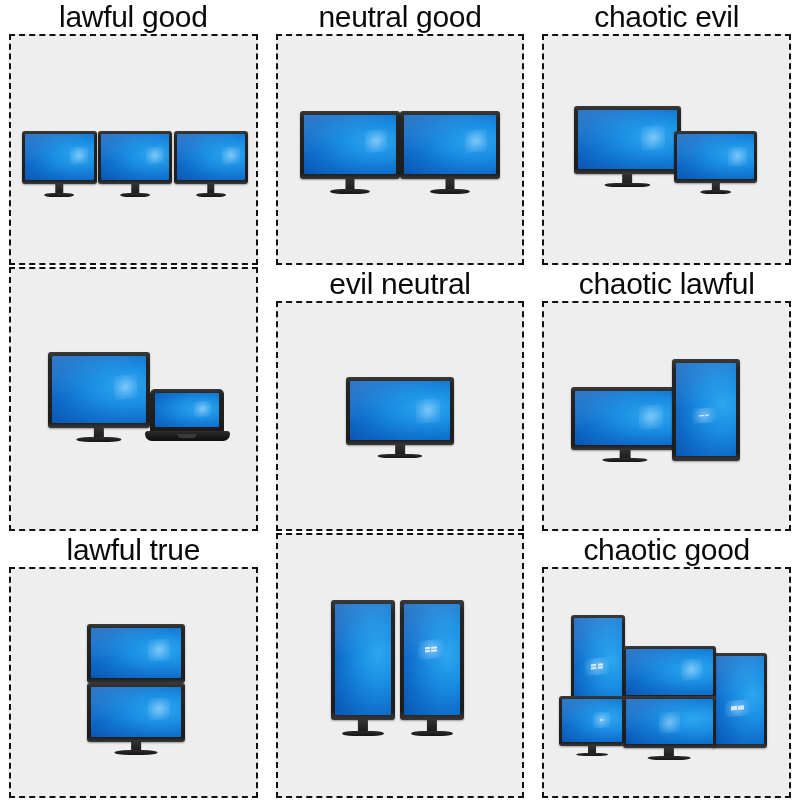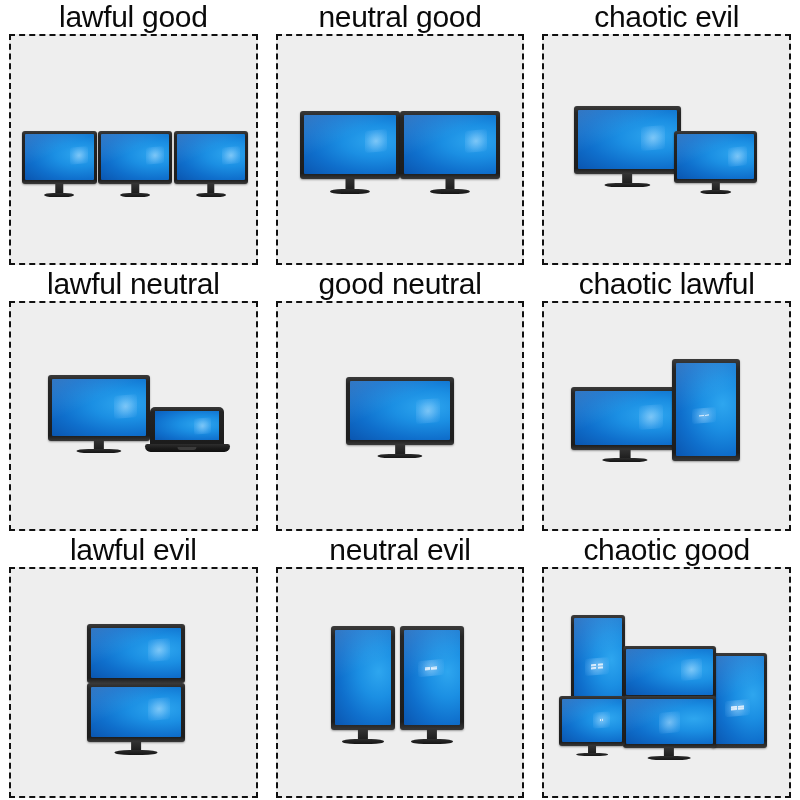--- a/index.html
+++ b/index.html
@@ -295,21 +295,20 @@
           </div>
           <div class="neck" style="bottom:-15%; width:10%; height:16%;"></div>
           <div class="base" style="bottom:-20%; width:38%; height:6.5%;"></div>
         </div>
 
       </div>
     </div>
   </div>
 
   <div class="cell">
-    <div class="cell-label">lawful neutral</div>
     <div class="cell-box">
       <div class="stage">
 
         <div class="mon" style="left:15%; top:32%; width:42%; height:29%;">
           <div class="panel">
             <div class="screen">
               <div class="winlogo" style="right:10%; top:28%; width:24%; height:36%;">
                 <i></i>
                   <i></i>
                   <i></i>
@@ -334,21 +333,21 @@
           </div>
           <div class="deck" style="top:82%; height:18%;"></div>
           <div class="notch" style="top:88%; width:26%; height:7%;"></div>
         </div>
 
       </div>
     </div>
   </div>
 
   <div class="cell">
-    <div class="cell-label">good neutral</div>
+    <div class="cell-label">evil neutral</div>
     <div class="cell-box">
       <div class="stage">
 
         <div class="mon" style="left:28%; top:33%; width:44%; height:30%;">
           <div class="panel">
             <div class="screen">
               <div class="winlogo" style="right:10%; top:30%; width:22%; height:34%;">
                 <i></i>
                   <i></i>
                   <i></i>
@@ -395,21 +394,21 @@
               </div>
             </div>
           </div>
         </div>
 
       </div>
     </div>
   </div>
 
   <div class="cell">
-    <div class="cell-label">lawful evil</div>
+    <div class="cell-label">lawful true</div>
     <div class="cell-box">
       <div class="stage">
 
         <div class="mon" style="left:31%; top:24%; width:40%; height:26%;">
           <div class="panel">
             <div class="screen">
               <div class="winlogo" style="right:12%; top:22%; width:24%; height:38%;">
                 <i></i>
                   <i></i>
                   <i></i>
@@ -432,21 +431,20 @@
           </div>
           <div class="neck" style="bottom:-16%; width:10%; height:17%;"></div>
           <div class="base" style="bottom:-22%; width:44%; height:7%;"></div>
         </div>
 
       </div>
     </div>
   </div>
 
   <div class="cell">
-    <div class="cell-label">neutral evil</div>
     <div class="cell-box">
       <div class="stage">
 
         <div class="mon" style="left:22%; top:25%; width:26%; height:46%;">
           <div class="panel">
             <div class="screen"></div>
           </div>
           <div class="neck" style="bottom:-9%; width:16%; height:10%;"></div>
           <div class="base" style="bottom:-13%; width:66%; height:4.5%;"></div>
         </div>

